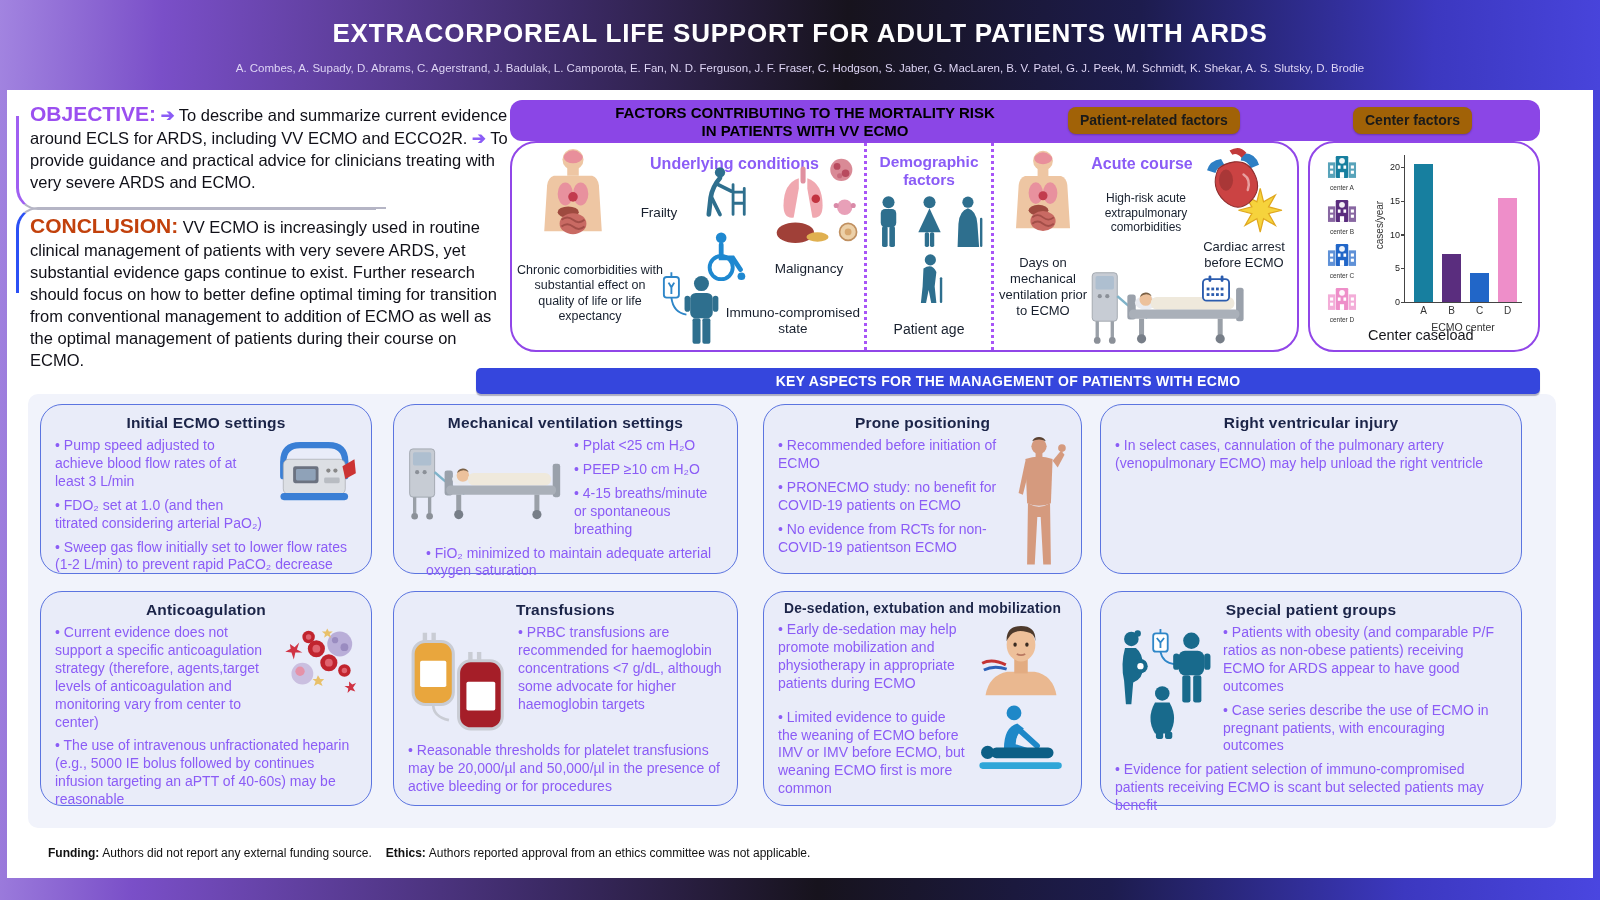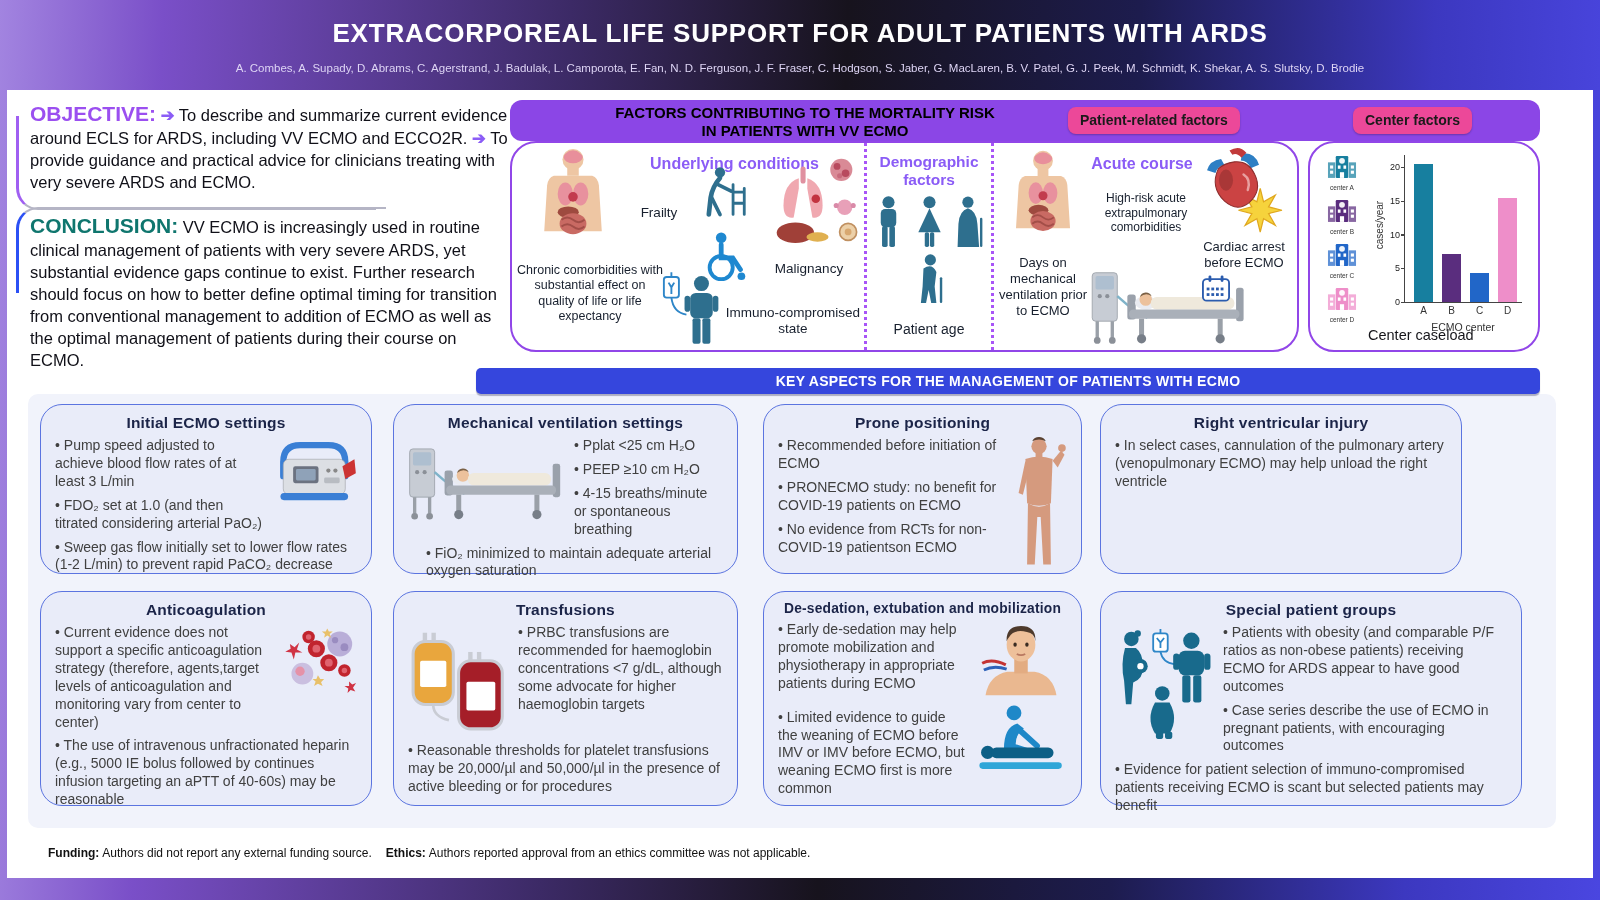--- a/index.html
+++ b/index.html
@@ -19,29 +19,29 @@
     color:#ded5f5; font-size:11.5px; z-index:2; }
 
   
   .obj-wrap { position:absolute; left:30px; top:100px; width:478px; font-size:16.5px; line-height:1.33; z-index:3; }
   .obj-bracket { position:absolute; left:-14px; top:16px; width:360px; height:94px;
     border-left:3px solid #a05ff2; border-bottom:2.5px solid #b5b5c5; border-bottom-left-radius:22px; pointer-events:none; }
   .conc-wrap { position:absolute; left:30px; top:212px; width:478px; font-size:16.5px; line-height:1.33; z-index:3; }
   .conc-bracket { position:absolute; left:-14px; top:-5px; width:370px; height:86px;
     border-left:3px solid #2b50f5; border-top:2.5px solid #b5b5c5; border-top-left-radius:22px; pointer-events:none; }
   .obj-heading { color:#9b4ff0; font-weight:bold; font-size:21px; }
-  .conc-heading { color:#0f766e; font-weight:bold; font-size:21px; }
+  .conc-heading { color:#c2410c; font-weight:bold; font-size:21px; }
   .arrow { color:#8b5cf6; font-weight:bold; }
 
   
   .factors-bar { position:absolute; left:510px; top:100px; width:1030px; height:41px;
     background:#8b46e6; border-radius:12px; z-index:3; }
   .factors-title { position:absolute; left:30px; top:4px; width:530px; text-align:center;
     color:#000000; font-weight:bold; font-size:15px; line-height:1.2; }
-  .chip { position:absolute; top:7px; height:27px; background:#ec4899; border-radius:8px;
+  .chip { position:absolute; top:7px; height:27px; background:#a16207; border-radius:8px;
     font-weight:bold; font-size:14px; color:#1a1a1a; text-align:center; line-height:27px;
     box-shadow:0 1px 2px rgba(0,0,0,.25); padding:0 12px; }
   .chip-patient { left:558px; }
   .chip-center { left:843px; }
 
   .patient-panel { position:absolute; left:510px; top:141px; width:789px; height:211px;
     background:#fff; border:2px solid #9146e8; border-radius:26px; display:flex; z-index:2; }
   .mp-col { position:relative; height:100%; }
   .mp-col + .mp-col { border-left:3px dotted #a855f7; }
   .col-underlying { width:352px; }
@@ -77,30 +77,30 @@
     background:#f1f3fb; border-radius:10px; z-index:1; }
   .key-banner { position:absolute; left:476px; top:368px; width:1064px; height:26px;
     background:#3546dd; border-radius:5px; color:#fff; font-weight:bold; font-size:14px;
     text-align:center; line-height:26px; letter-spacing:0.3px; z-index:3;
     box-shadow:0 2px 1px rgba(10,10,60,.3); }
 
   .card { position:absolute; background:#e9ecf9; border:1.6px solid #5b74e0; border-radius:22px;
     padding:9px 14px; z-index:2; }
   .card-title { font-weight:bold; font-size:15.5px; color:#1b2448; text-align:center;
     letter-spacing:0.2px; margin-bottom:5px; }
-  .bullet { font-size:14px; line-height:1.28; color:#404040; margin-bottom:6px; }
+  .bullet { font-size:14px; line-height:1.28; color:#8b5cf6; margin-bottom:6px; }
   .bullet::before { content:"• "; }
   .row { display:flex; align-items:flex-start; gap:8px; }
   .col { display:flex; flex-direction:column; }
   .iconcol { display:flex; flex-direction:column; align-items:center; gap:6px; }
 
   .card-1 { left:40px;  top:404px; width:332px; height:170px; }
   .card-2 { left:393px; top:404px; width:345px; height:170px; }
   .card-3 { left:763px; top:404px; width:319px; height:170px; }
-  .card-4 { left:1100px;top:404px; width:362px; height:170px; }
+  .card-4 { left:1100px;top:404px; width:422px; height:170px; }
   .card-5 { left:40px;  top:591px; width:332px; height:215px; }
   .card-6 { left:393px; top:591px; width:345px; height:215px; }
   .card-7 { left:763px; top:591px; width:319px; height:215px; }
   .card-8 { left:1100px;top:591px; width:422px; height:215px; }
   .title-sm { font-size:13.8px; }
 
   
   .footer { position:absolute; left:48px; top:846px; font-size:12px; color:#111; z-index:2; }
   .footer b { margin-right:3px; }
   .footer .gap { display:inline-block; width:14px; }

